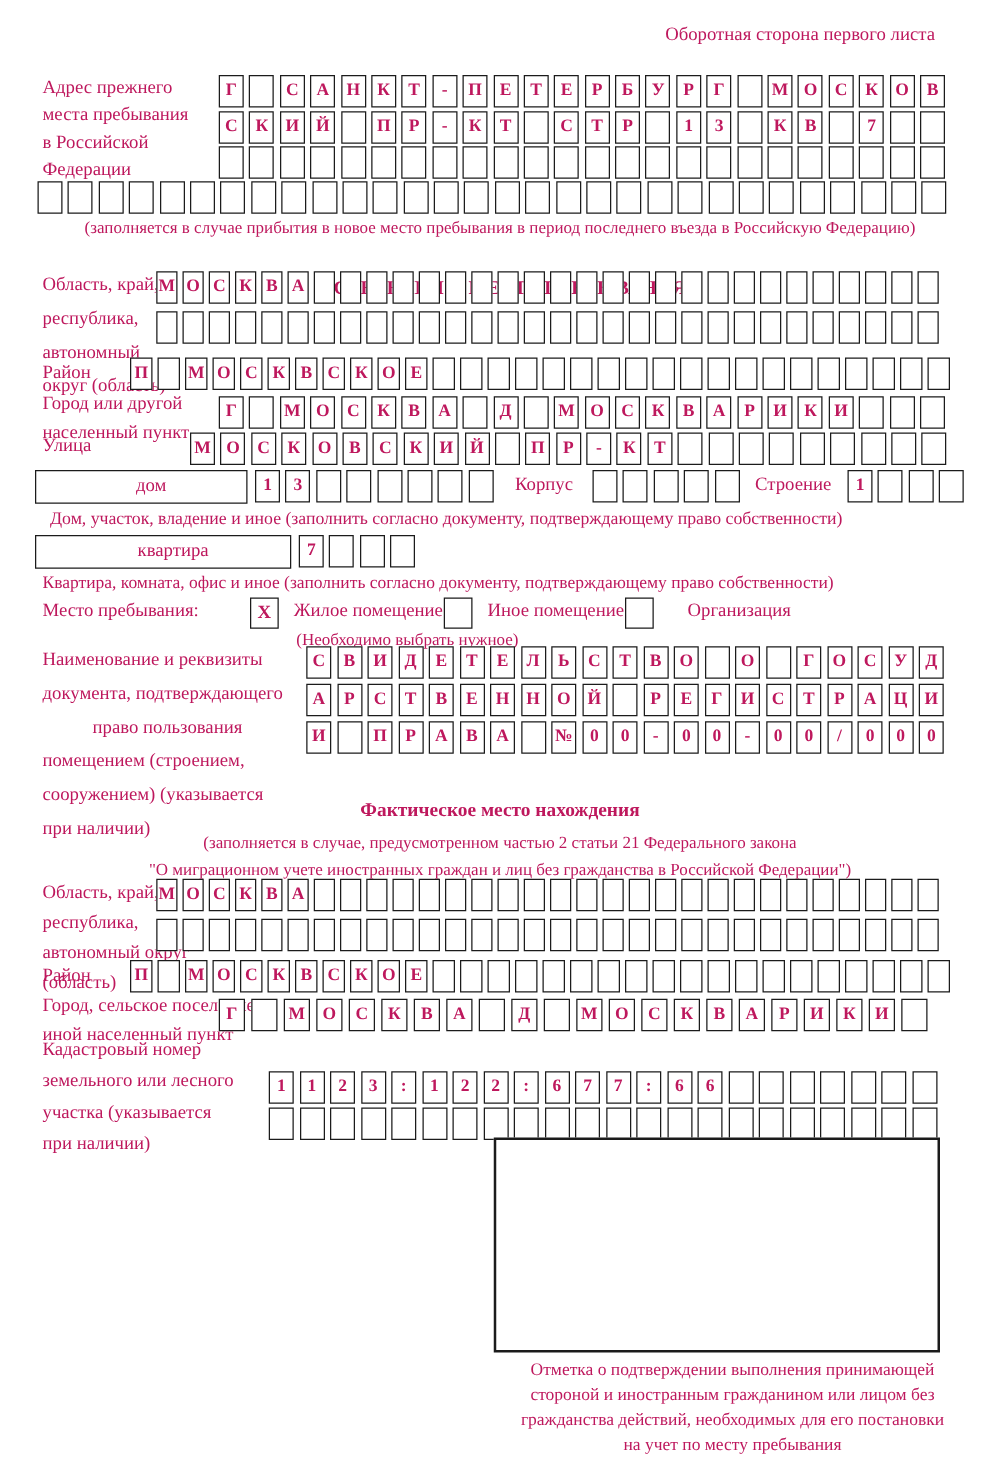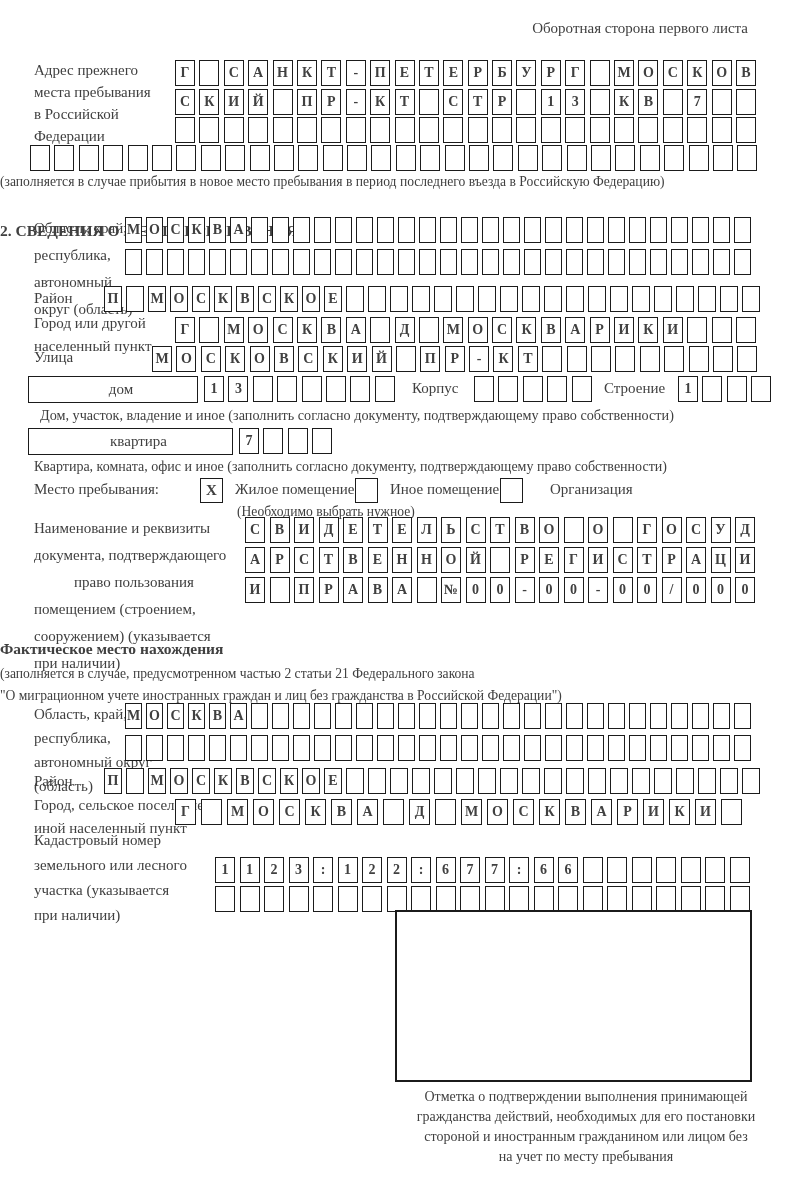--- a/index.html
+++ b/index.html
@@ -1,20 +1,20 @@
 <!DOCTYPE html>
 <html><head>
 <meta charset="utf-8">
 <style>
   html,body{margin:0;padding:0;background:#fff;}
   #page{position:relative;width:800px;height:1180px;background:#ffffff;
-        font-family:"Liberation Serif","DejaVu Serif",serif;color:#404040;overflow:hidden;}
+        font-family:"Liberation Serif","DejaVu Serif",serif;color:#be185d;overflow:hidden;}
   .lbl{position:absolute;font-size:15px;white-space:nowrap;}
   .note{position:absolute;font-size:13.6px;white-space:nowrap;}
-  .center{left:0;width:800px;}
+  .center{left:0;width:800px;text-align:center;}
   .title{position:absolute;font-size:15.5px;font-weight:bold;white-space:nowrap;}
   .boxrow{position:absolute;display:flex;gap:4.4px;}
   .boxrow .cell{width:20px;height:26px;box-sizing:border-box;border:1.8px solid #1b1b1b;
         display:flex;align-items:center;justify-content:center;
         font-size:14px;font-weight:bold;background:#fff;flex:0 0 auto;}
   .boxrow.sm{gap:4px;} .boxrow.sm .cell{width:17px;}
   .boxrow.md{gap:4px;} .boxrow.md .cell{width:18px;}
   .boxrow.lg{gap:5px;} .boxrow.lg .cell{width:21px;}
   .boxrow.doc{gap:4.5px;}
   .cb{position:absolute;width:23px;height:25px;box-sizing:border-box;border:1.8px solid #1b1b1b;
@@ -623,18 +623,18 @@
       <span class="cell"></span>
       <span class="cell"></span>
       <span class="cell"></span>
       <span class="cell"></span>
       <span class="cell"></span>
     </div>
 
   <div class="stamp"></div>
   <div class="stampnote">
     <div>Отметка о подтверждении выполнения принимающей</div>
+    <div>стороной и иностранным гражданином или лицом без</div>
     <div>гражданства действий, необходимых для его постановки</div>
-    <div>стороной и иностранным гражданином или лицом без</div>
     <div>на учет по месту пребывания</div>
   </div>
 
 </div>
 
 </body></html>

